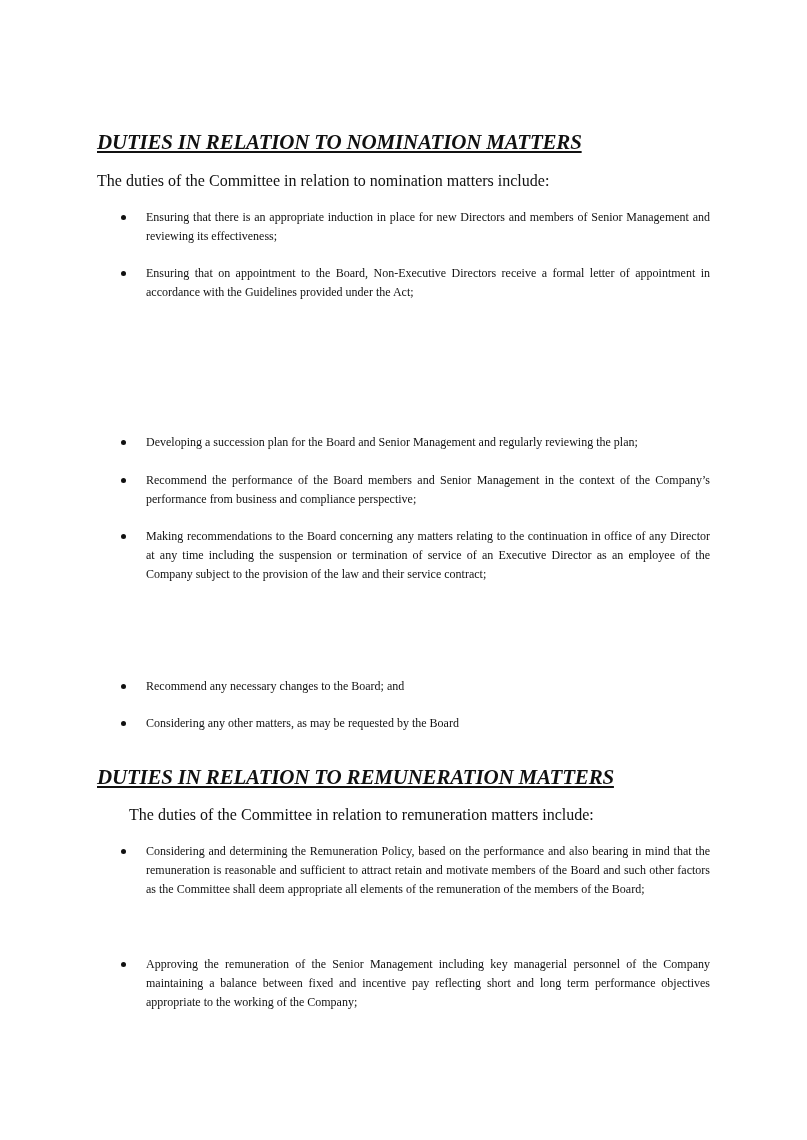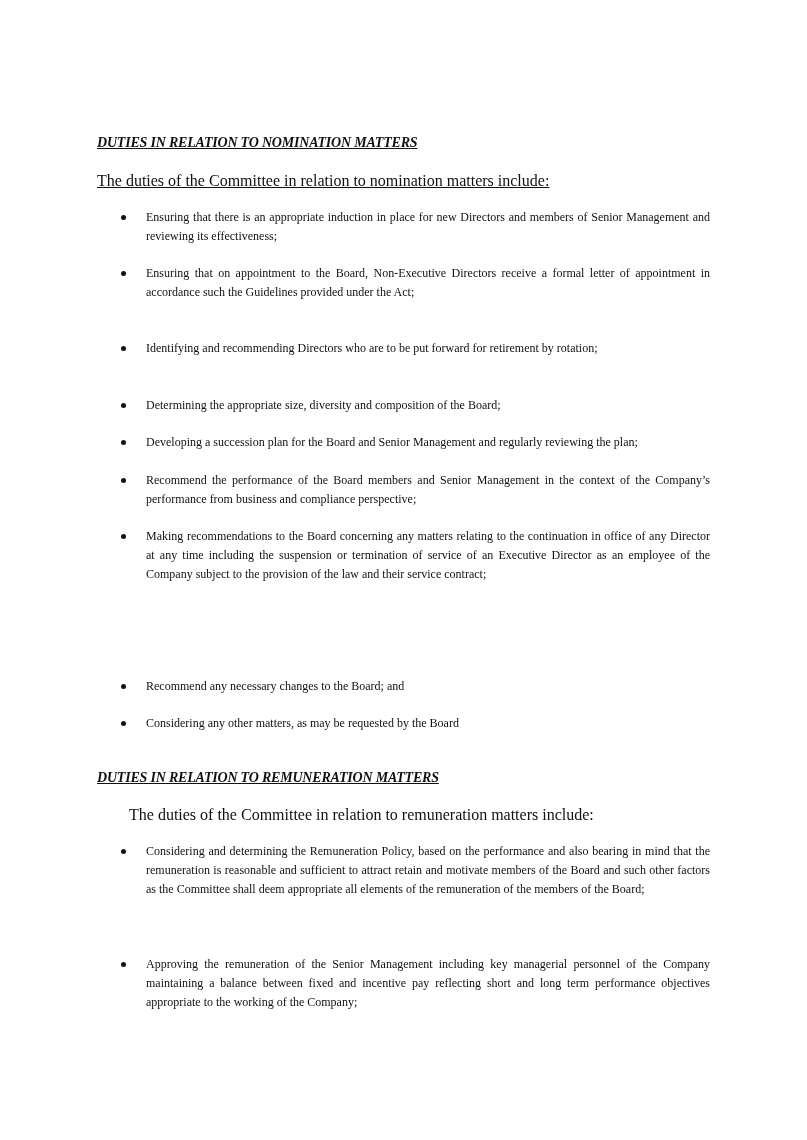--- a/index.html
+++ b/index.html
@@ -22,21 +22,21 @@
       width: 807px;
       height: 1140px;
       background: #ffffff;
     }
     .heading {
       position: absolute;
       left: 97px;
       font-style: italic;
       font-weight: bold;
       text-decoration: underline;
-      font-size: 14px;
+      font-size: 21px;
       line-height: 19px;
       letter-spacing: -0.2px;
       white-space: nowrap;
     }
     .intro {
       position: absolute;
       left: 97px;
       font-size: 16px;
       line-height: 19px;
       white-space: nowrap;
@@ -70,41 +70,33 @@
       line-height: 19.2px;
       text-align: justify;
     }
   </style>
 </head>
 <body>
 
 <div class="page">
 
   <div class="heading" style="top:133px;">DUTIES IN RELATION TO NOMINATION MATTERS</div>
-  <div class="intro" style="top:171px;text-decoration:underline;">The duties of the Committee in relation to nomination matters include:</div>
+  <div class="intro" style="top:171px;">The duties of the Committee in relation to nomination matters include:</div>
 
   <div class="item" style="top:208px;">
     <span class="bullet"></span>
     <div class="item-text">Ensuring that there is an appropriate induction in place for new Directors and members of Senior Management and reviewing its effectiveness;</div>
   </div>
 
   <div class="item" style="top:264px;">
     <span class="bullet"></span>
-    <div class="item-text">Ensuring that on appointment to the Board, Non-Executive Directors receive a formal letter of appointment in accordance such the Guidelines provided under the Act;</div>
+    <div class="item-text">Ensuring that on appointment to the Board, Non-Executive Directors receive a formal letter of appointment in accordance with the Guidelines provided under the Act;</div>
   </div>
 
-  <div class="item" style="top:339px;">
-    <span class="bullet"></span>
-    <div class="item-text">Identifying and recommending Directors who are to be put forward for retirement by rotation;</div>
-  </div>
 
-  <div class="item" style="top:396px;">
-    <span class="bullet"></span>
-    <div class="item-text">Determining the appropriate size, diversity and composition of the Board;</div>
-  </div>
 
   <div class="item" style="top:433px;">
     <span class="bullet"></span>
     <div class="item-text">Developing a succession plan for the Board and Senior Management and regularly reviewing the plan;</div>
   </div>
 
   <div class="item" style="top:471px;">
     <span class="bullet"></span>
     <div class="item-text">Recommend the performance of the Board members and Senior Management in the context of the Company’s performance from business and compliance perspective;</div>
   </div>

